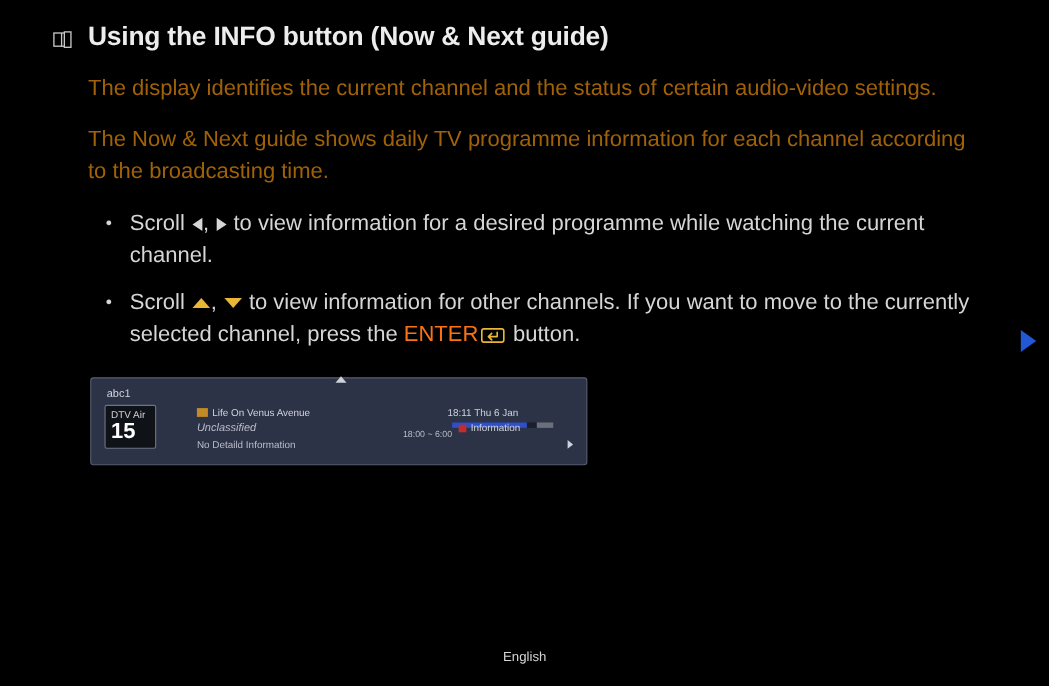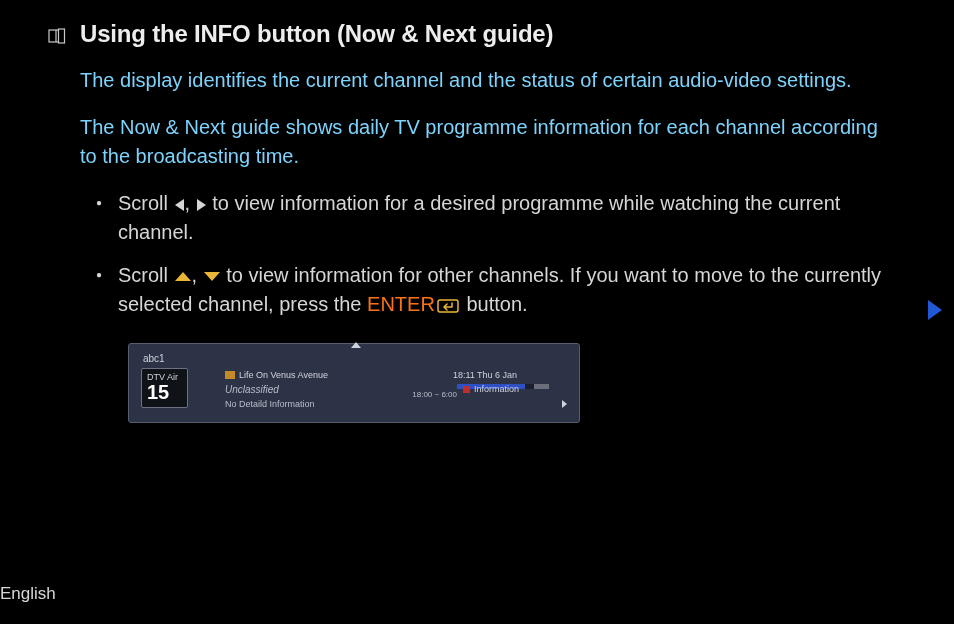--- a/index.html
+++ b/index.html
@@ -30,21 +30,21 @@
     .book-icon svg { display: block; }
     h1 {
       font-size: 24px;
       font-weight: bold;
       color: #ededed;
       letter-spacing: -0.2px;
     }
     .para {
       font-size: 20px;
       line-height: 1.45;
-      color: #7dd3fc;
+      color: #a16207;
       margin-left: 32px;
       margin-bottom: 18px;
     }
     ul.bullets {
       margin-left: 70px;
       list-style: none;
     }
     ul.bullets li {
       position: relative;
       font-size: 20px;
@@ -80,21 +80,21 @@
     .enter-icon {
       display: inline-block;
       vertical-align: middle;
       margin-left: 2px;
     }
     .enter-icon svg { display: block; }
 
     
     .guide-panel {
       margin-top: 24px;
-      margin-left: 80px;
+      margin-left: 34px;
       width: 452px;
       height: 80px;
       background: #2d3347;
       border: 1px solid #575d6f;
       border-radius: 3px;
       position: relative;
       color: #d0d3db;
       font-size: 10px;
     }
     .guide-top-arrow {
@@ -220,22 +220,22 @@
       width: 0; height: 0;
       border-top: 10px solid transparent;
       border-bottom: 10px solid transparent;
       border-left: 14px solid #2257d6;
     }
     .footer-lang {
       position: absolute;
       bottom: 20px;
       left: 0;
       width: 100%;
-      text-align: left;
-      font-size: 17px;
+      text-align: center;
+      font-size: 12px;
       color: #d6d6d6;
     }
   </style>
 </head>
 <body>
 
 <div class="content">
   <div class="heading-row">
     <span class="book-icon">
       <svg width="18" height="18" viewBox="0 0 18 18">

